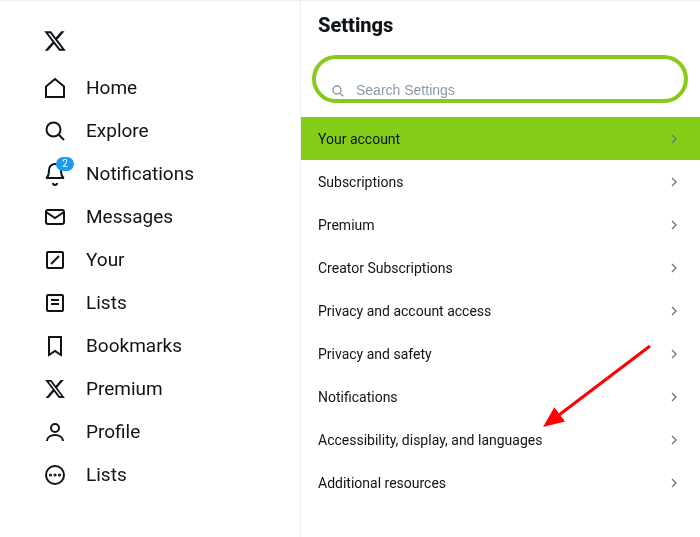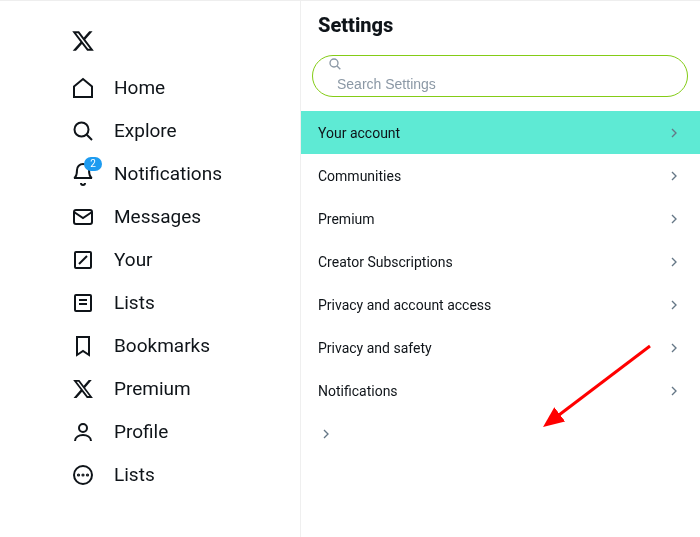--- a/index.html
+++ b/index.html
@@ -1,29 +1,29 @@
 <!DOCTYPE html>
 <html><head>
 <meta charset="utf-8">
 <style>
   html,body{margin:0;padding:0;font-family:-apple-system,BlinkMacSystemFont,"Segoe UI",Roboto,Helvetica,Arial,sans-serif;background:#fff;color:#0f1419;}
   .app{display:flex;width:700px;height:537px;border-top:1px solid #eee;position:relative;overflow:hidden;}
-  .sidebar{width:300px;padding:18px 0 0 70px;box-sizing:border-box;}
+  .sidebar{width:300px;padding:18px 0 0 42px;box-sizing:border-box;}
   .nav-item{display:flex;align-items:center;height:43px;cursor:pointer;}
   .nav-item .icon{width:26px;height:26px;display:flex;align-items:center;justify-content:center;position:relative;flex:0 0 26px;}
   .nav-item .label{margin-left:18px;font-size:19px;color:#0f1419;}
   .badge{position:absolute;top:-4px;right:-6px;background:#1d9bf0;color:#fff;font-size:10px;border-radius:10px;min-width:14px;height:14px;line-height:14px;text-align:center;padding:0 2px;}
   .divider{position:absolute;left:300px;top:0;bottom:0;width:1px;background:#efefef;}
   .main{flex:1;padding:12px 0 0 0;box-sizing:border-box;}
   .title{font-size:20px;font-weight:800;margin:0 0 18px 18px;}
-  .search{margin:0 12px 14px 12px;border:1px solid #84cc16;border-radius:24px;height:40px;display:flex;align-items:flex-start;padding:0 14px;color:#8b98a5;flex-direction:column;}
+  .search{margin:0 12px 14px 12px;border:4px solid #84cc16;border-radius:24px;height:40px;display:flex;align-items:flex-end;padding:0 14px;color:#8b98a5;}
   .search input{border:none;outline:none;font-size:14px;margin-left:8px;flex:1;color:#0f1419;background:transparent;}
   .search input::placeholder{color:#8b98a5;}
   .list-item{display:flex;align-items:center;justify-content:space-between;height:43px;padding:0 18px;font-size:14px;color:#0f1419;cursor:pointer;}
-  .list-item.active{background:#5eead4;}
+  .list-item.active{background:#84cc16;}
   .chev{color:#657786;}
   .arrow{position:absolute;pointer-events:none;}
   svg{display:block;}
 </style>
 </head>
 <body>
 
 <div class="app">
 
   <nav class="sidebar">
@@ -158,21 +158,21 @@
     <div id="settings-list">
         <div class="list-item active">
           <span>Your account</span>
           <span class="chev">
             <svg viewBox="0 0 24 24" width="16" height="16" fill="none" stroke="#657786" stroke-width="2">
               <polyline points="9 6 15 12 9 18"></polyline>
             </svg>
           </span>
         </div>
         <div class="list-item">
-          <span>Communities</span>
+          <span>Subscriptions</span>
           <span class="chev">
             <svg viewBox="0 0 24 24" width="16" height="16" fill="none" stroke="#657786" stroke-width="2">
               <polyline points="9 6 15 12 9 18"></polyline>
             </svg>
           </span>
         </div>
         <div class="list-item">
           <span>Premium</span>
           <span class="chev">
             <svg viewBox="0 0 24 24" width="16" height="16" fill="none" stroke="#657786" stroke-width="2">
@@ -206,20 +206,29 @@
         </div>
         <div class="list-item">
           <span>Notifications</span>
           <span class="chev">
             <svg viewBox="0 0 24 24" width="16" height="16" fill="none" stroke="#657786" stroke-width="2">
               <polyline points="9 6 15 12 9 18"></polyline>
             </svg>
           </span>
         </div>
         <div class="list-item">
+          <span>Accessibility, display, and languages</span>
+          <span class="chev">
+            <svg viewBox="0 0 24 24" width="16" height="16" fill="none" stroke="#657786" stroke-width="2">
+              <polyline points="9 6 15 12 9 18"></polyline>
+            </svg>
+          </span>
+        </div>
+        <div class="list-item">
+          <span>Additional resources</span>
           <span class="chev">
             <svg viewBox="0 0 24 24" width="16" height="16" fill="none" stroke="#657786" stroke-width="2">
               <polyline points="9 6 15 12 9 18"></polyline>
             </svg>
           </span>
         </div>
       </div>
   </main>
 
   <svg class="arrow" style="left:540px;top:335px;" width="120" height="100">

